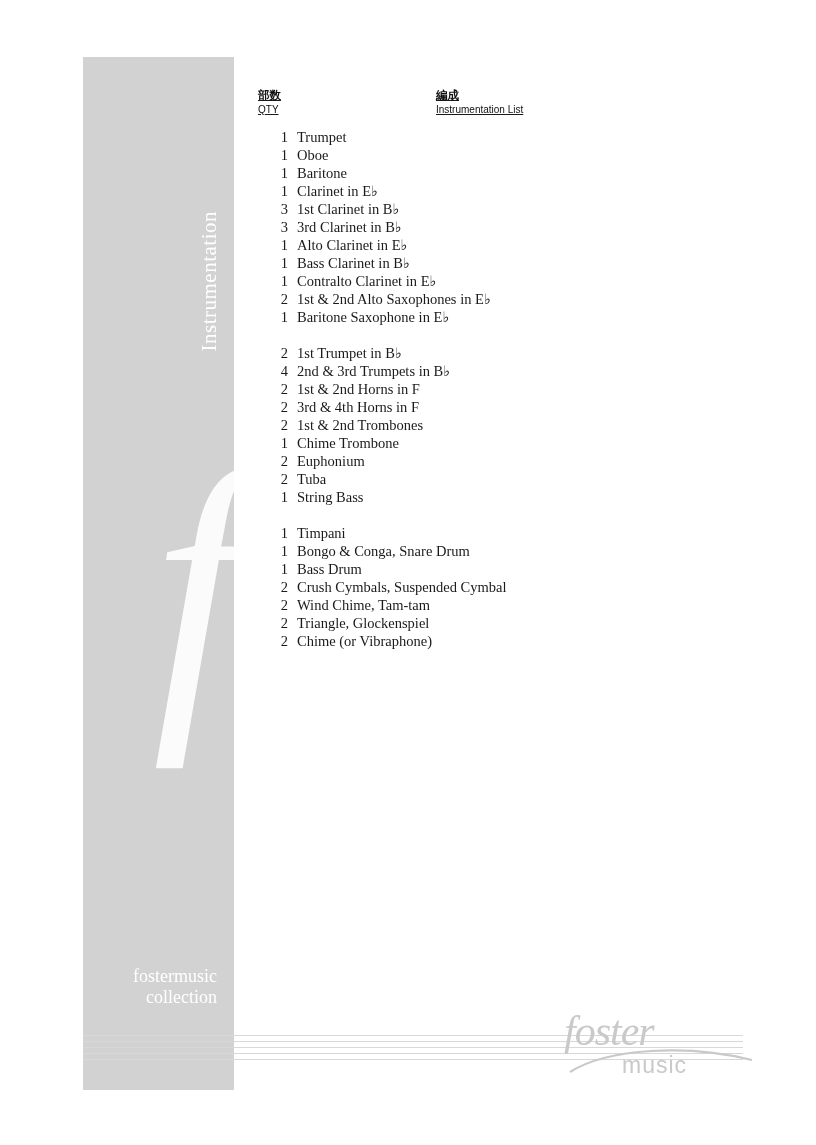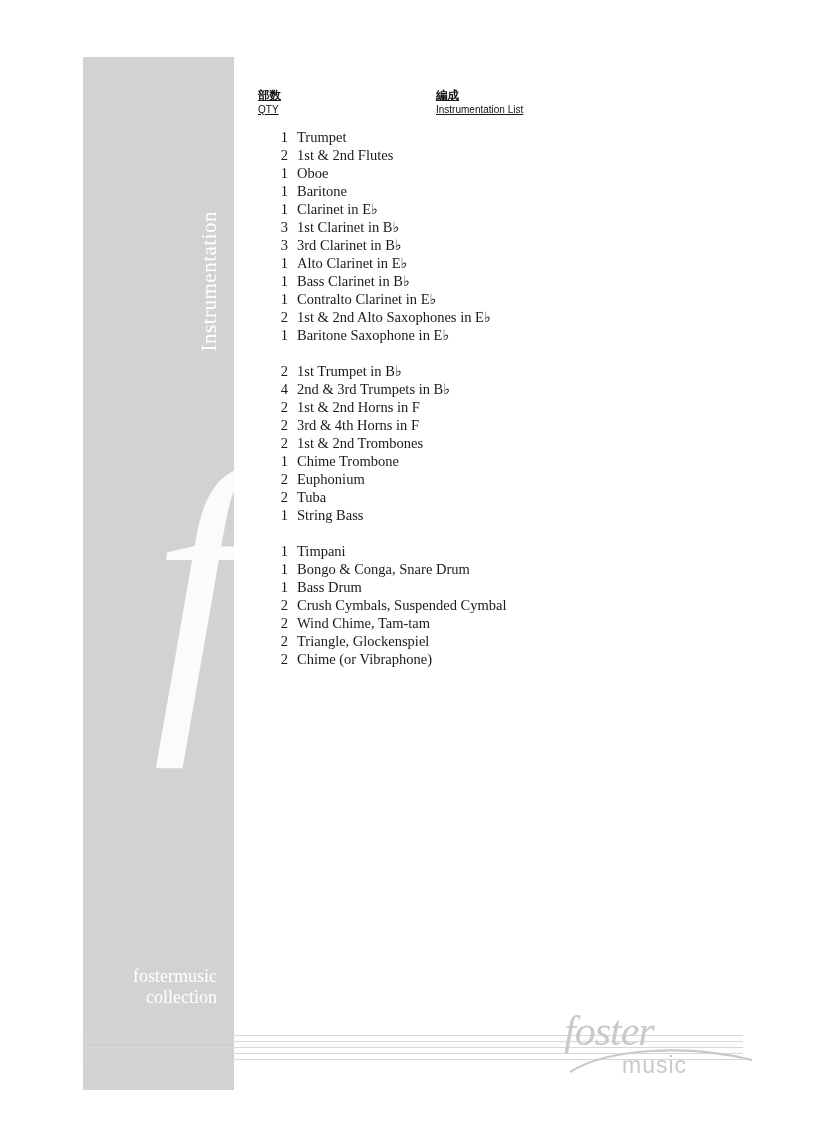--- a/index.html
+++ b/index.html
@@ -217,21 +217,20 @@
       <span class="en">QTY</span>
     </div>
     <div class="hdr hdr-inst">
       <span class="jp">編成</span>
       <span class="en">Instrumentation List</span>
     </div>
   </div>
 
   <div class="list" id="list">
       <div class="row"><span class="qty">1</span><span class="name">Trumpet</span></div>
-      <div class="row"><span class="qty">2</span><span class="name">1st &amp; 2nd Flutes</span></div>
       <div class="row"><span class="qty">1</span><span class="name">Oboe</span></div>
       <div class="row"><span class="qty">1</span><span class="name">Baritone</span></div>
       <div class="row"><span class="qty">1</span><span class="name">Clarinet in E♭</span></div>
       <div class="row"><span class="qty">3</span><span class="name">1st Clarinet in B♭</span></div>
       <div class="row"><span class="qty">3</span><span class="name">3rd Clarinet in B♭</span></div>
       <div class="row"><span class="qty">1</span><span class="name">Alto Clarinet in E♭</span></div>
       <div class="row"><span class="qty">1</span><span class="name">Bass Clarinet in B♭</span></div>
       <div class="row"><span class="qty">1</span><span class="name">Contralto Clarinet in E♭</span></div>
       <div class="row"><span class="qty">2</span><span class="name">1st &amp; 2nd Alto Saxophones in E♭</span></div>
       <div class="row"><span class="qty">1</span><span class="name">Baritone Saxophone in E♭</span></div>

